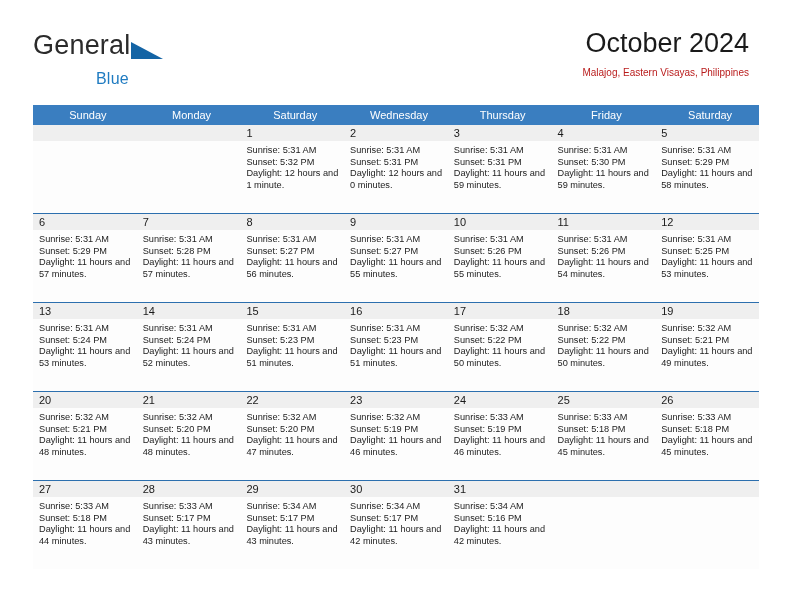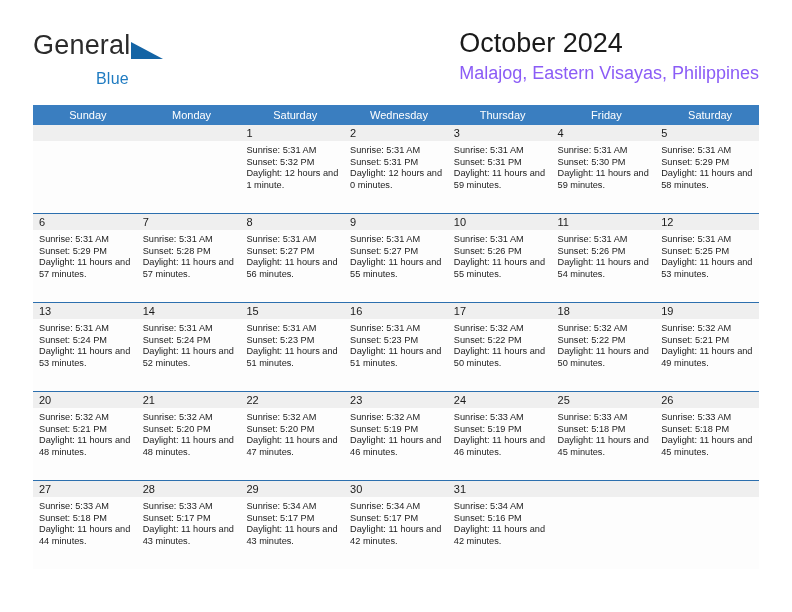--- a/index.html
+++ b/index.html
@@ -63,34 +63,34 @@
     top: 14px;
     width: 0;
     height: 0;
     border-left: 32px solid #1464a5;
     border-bottom: 0 solid transparent;
     border-top: 17px solid transparent;
   }
 
   .title-block {
     position: absolute;
-    right: 0;
+    right: 10px;
     top: 0;
-    text-align: left;
+    text-align: right;
   }
   .cal-title {
     font-size: 27px;
     color: #1a1a1a;
     line-height: 30px;
     white-space: nowrap;
   }
   .cal-subtitle {
     margin-top: 7px;
-    font-size: 18px;
-    color: #8b5cf6;
+    font-size: 10px;
+    color: #b91c1c;
     line-height: 16px;
     white-space: nowrap;
   }
 
   
   .calendar {
     position: absolute;
     left: 33px;
     top: 105px;
     width: 726px;

